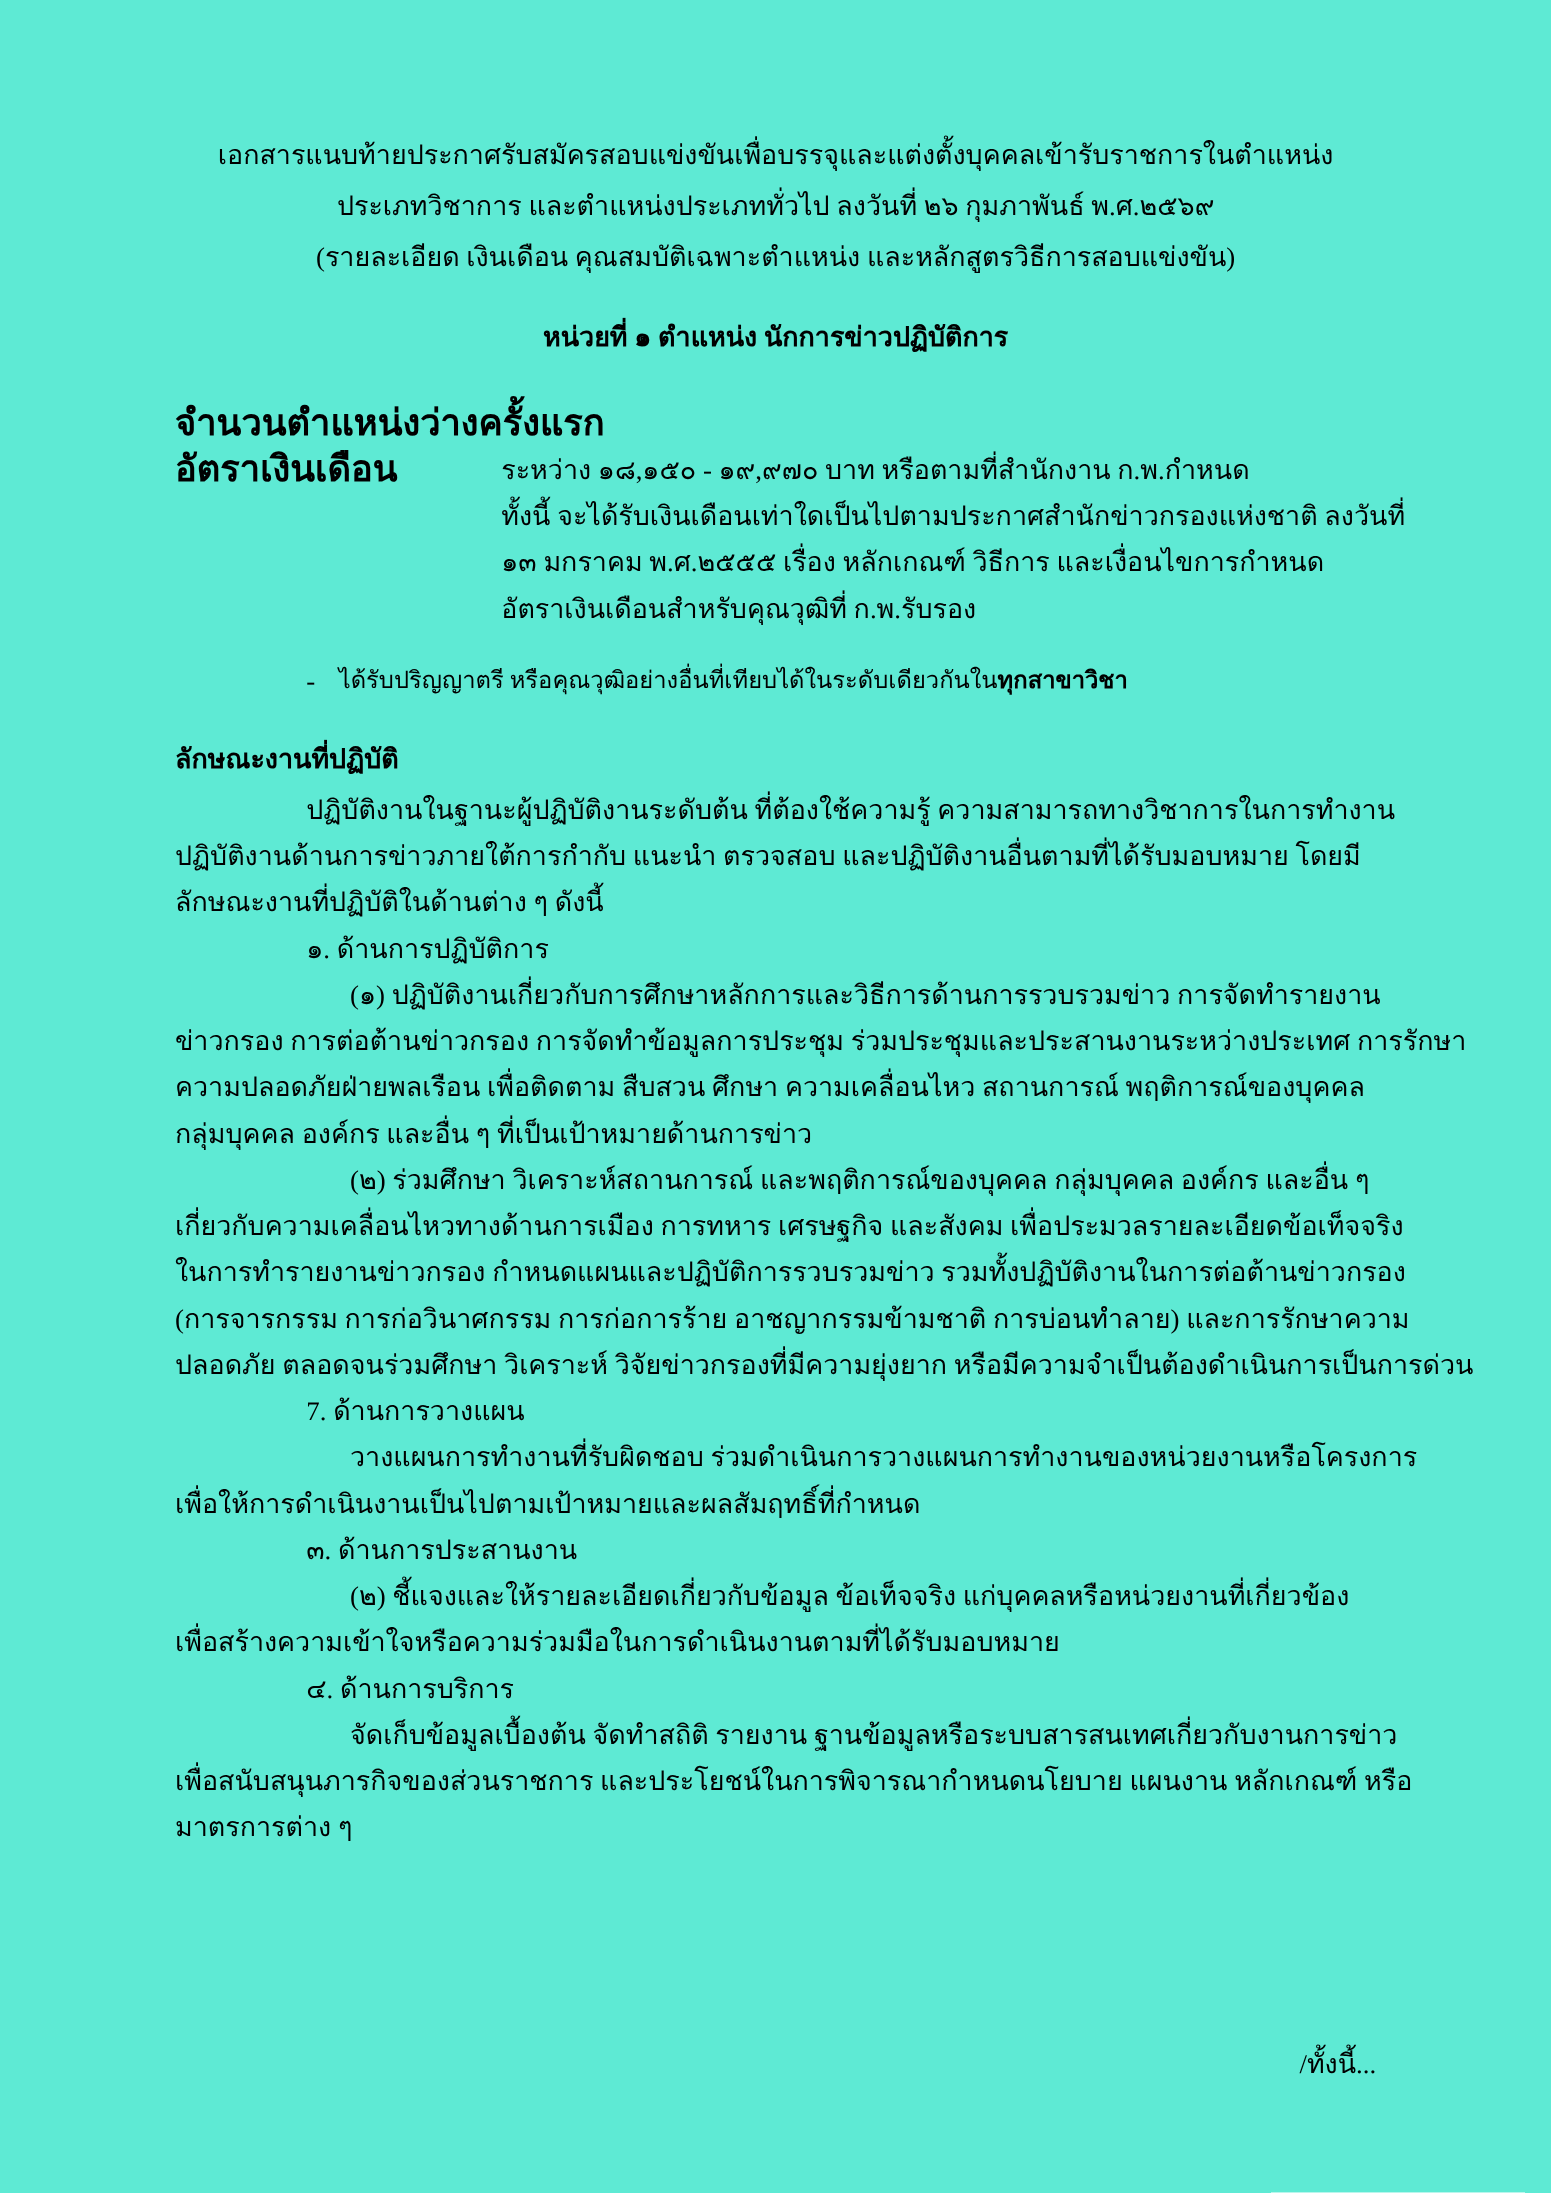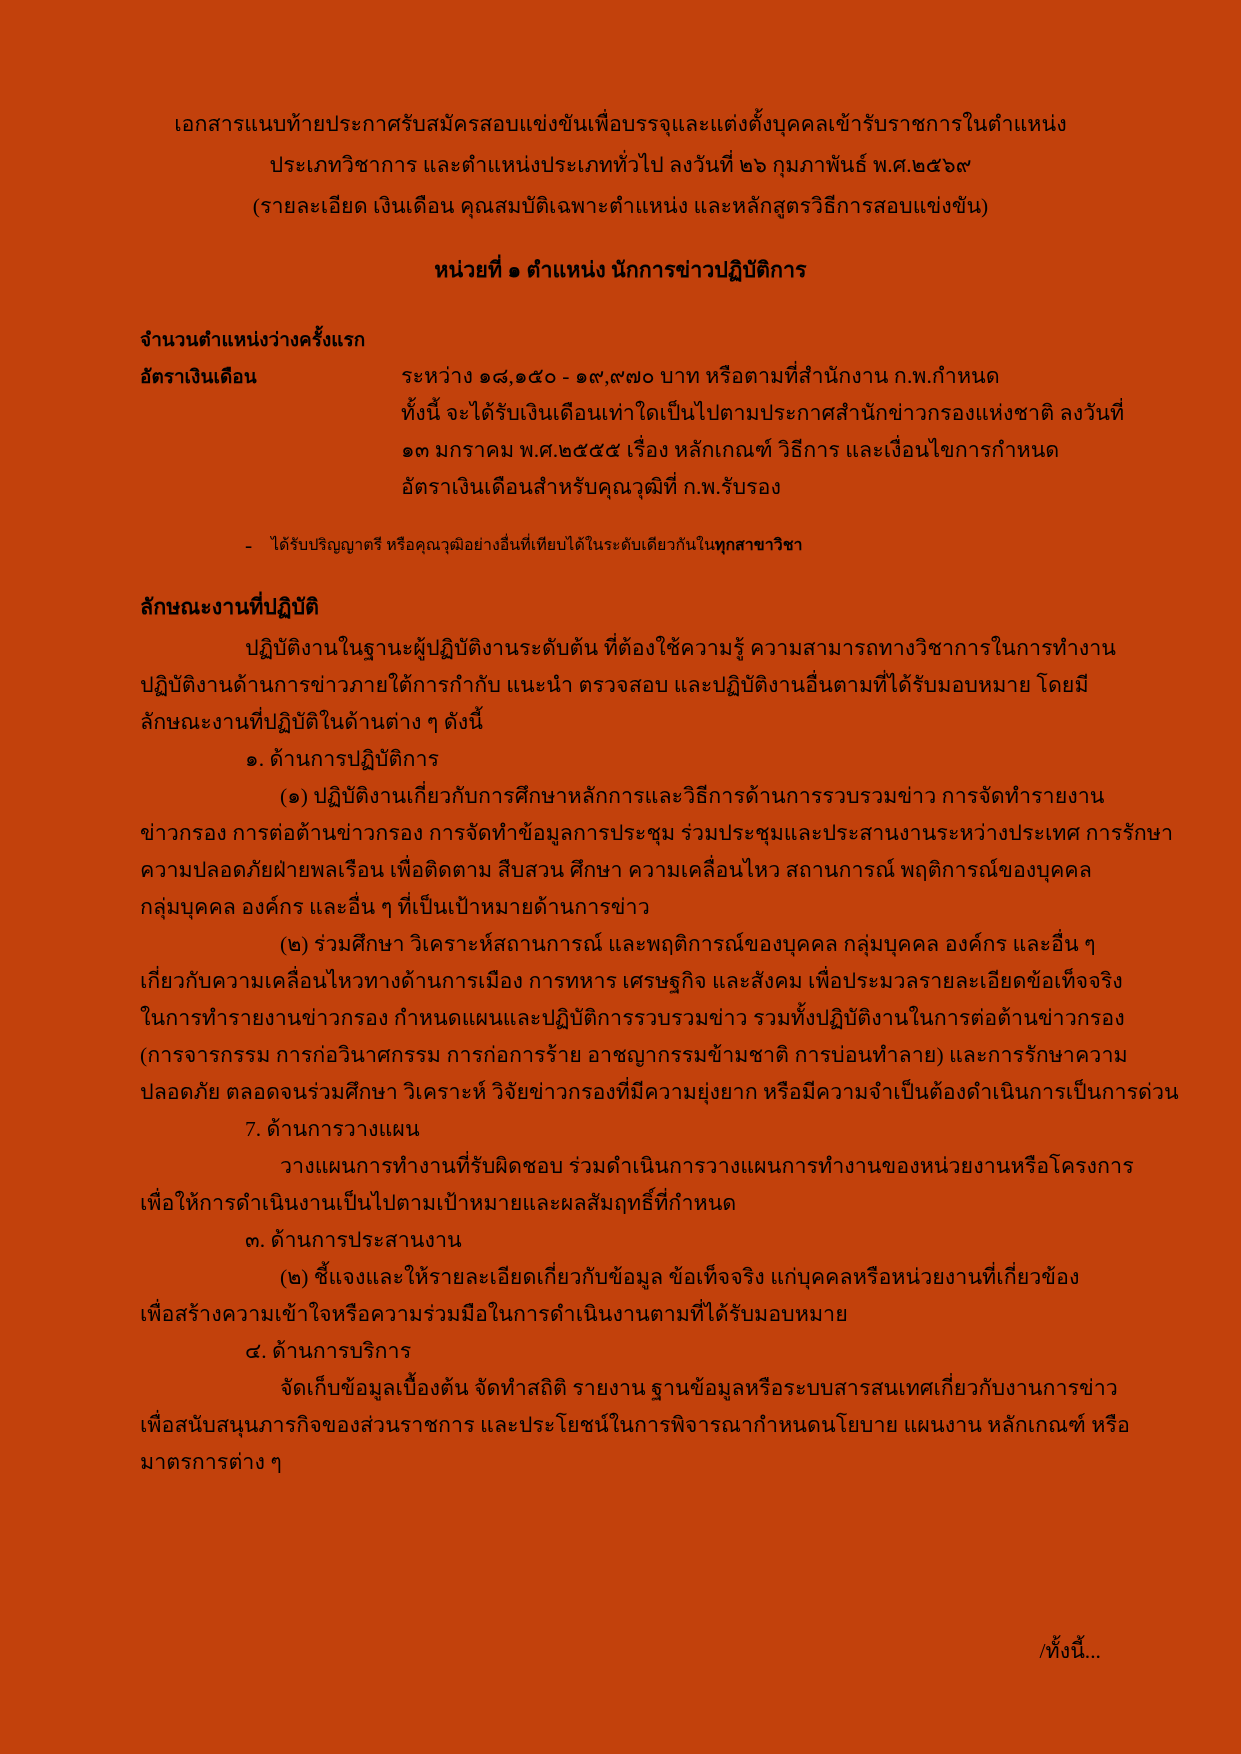--- a/index.html
+++ b/index.html
@@ -5,21 +5,21 @@
   html, body {
     margin: 0;
     padding: 0;
     background: #ffffff;
   }
   .page {
     position: relative;
     width: 1241px;
     height: 1754px;
     margin: 0 auto;
-    background: #c2410c;
+    background: #5eead4;
     box-sizing: border-box;
     padding: 104px 140px 60px 140px;
     font-family: "Liberation Serif", "DejaVu Serif", serif;
     color: #000000;
     font-size: 21.5px;
     line-height: 1.0;
     overflow: hidden;
   }
 
   
@@ -48,21 +48,21 @@
     margin-top: 34px;
   }
   .kv-row {
     display: flex;
     align-items: flex-start;
     line-height: 37px;
   }
   .kv-label {
     flex: 0 0 261px;
     font-weight: bold;
-    font-size: 19px;
+    font-size: 29px;
     white-space: nowrap;
   }
   .kv-value {
     flex: 1 1 auto;
     font-size: 21.5px;
   }
   .kv-value .u {
     text-decoration: underline;
     font-weight: bold;
   }
@@ -87,21 +87,21 @@
   .bullet-row {
     display: flex;
     margin-top: 22px;
     line-height: 34px;
     padding-left: 105px;
   }
   .bullet-mark {
     flex: 0 0 26px;
     font-size: 21.5px;
   }
-  .bullet-text { font-size: 16px; }
+  .bullet-text { font-size: 19px; }
   .bullet-text b { font-weight: bold; }
 
   
   .body-block { margin-top: 6px; }
   .para {
     font-size: 21.5px;
     line-height: 37px;
     margin-top: 0;
   }
   .para .ln {

